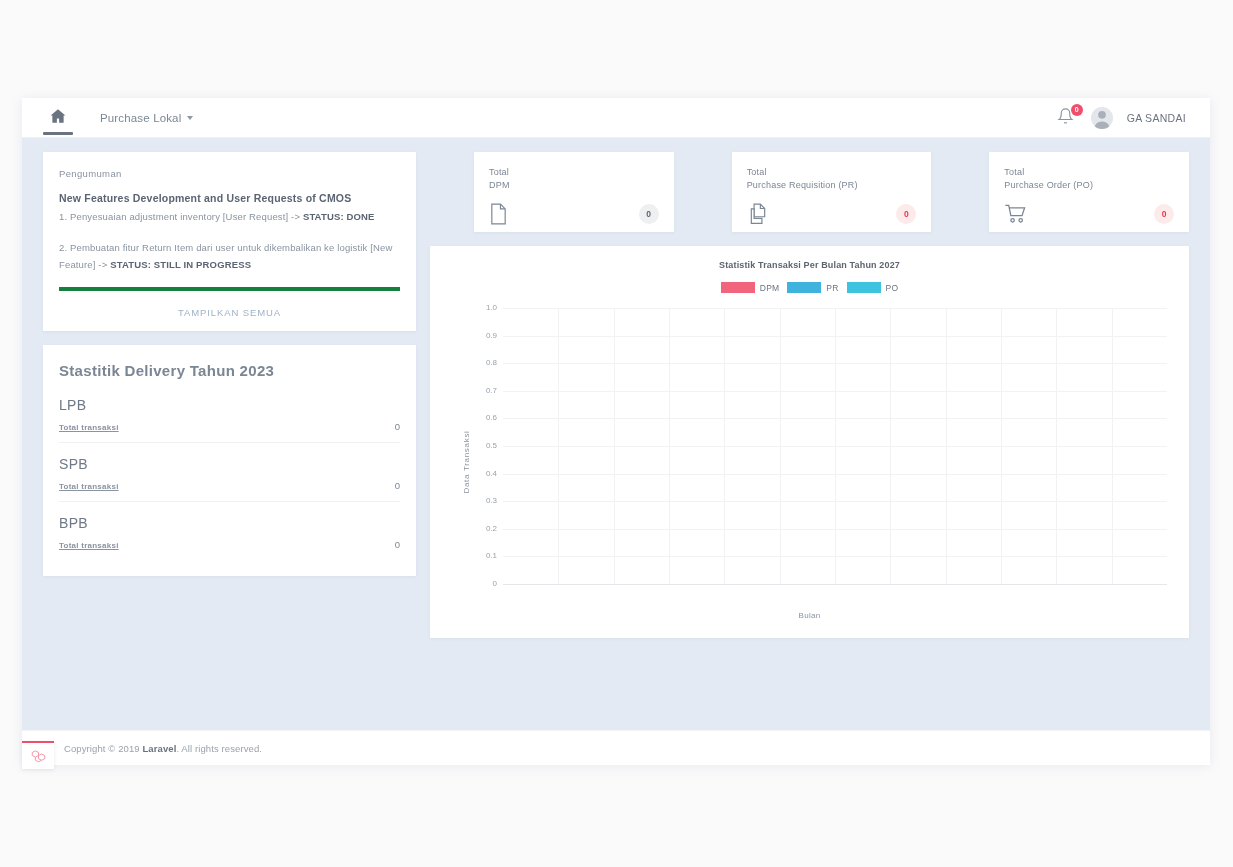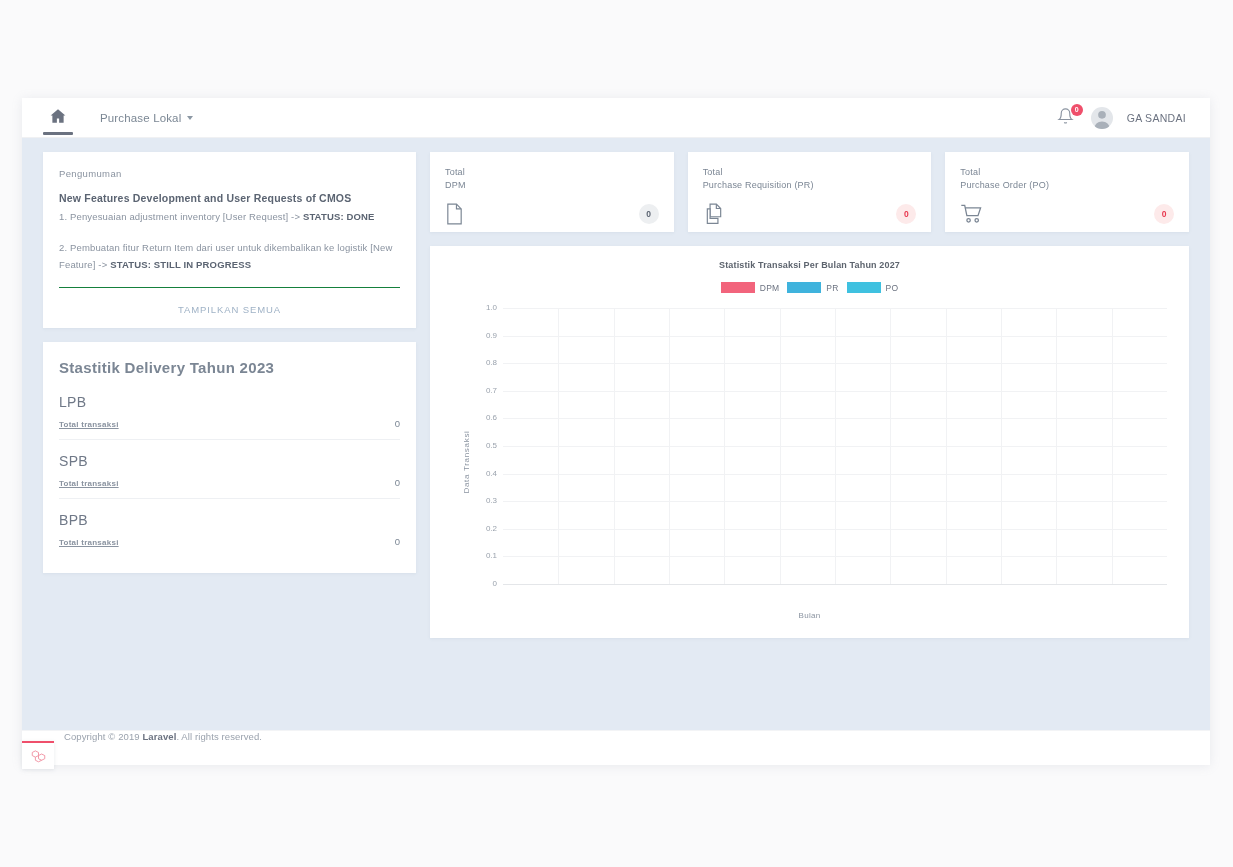--- a/index.html
+++ b/index.html
@@ -69,40 +69,40 @@
   
   #announce { padding: 16px 16px 0 16px; }
   .ann-label { font-size: 9.5px; color: #8a93a0; letter-spacing: .35px; margin-bottom: 13px; }
   .ann-title { font-size: 10.5px; font-weight: bold; color: #5b6472; letter-spacing: .2px; margin-bottom: 4px; }
   .ann-p {
     font-size: 9.5px; color: #8a93a0; line-height: 1.85; letter-spacing: .15px;
     margin-bottom: 13px;
   }
   .ann-p b { color: #5b6472; font-weight: bold; }
   #announce-footer {
-    border-top: 1px solid #15803d; text-align: center; padding: 11px 0 11px 0;
+    border-top: 4px solid #15803d; text-align: center; padding: 11px 0 11px 0;
     margin-top: 3px;
   }
   #announce-footer span {
     font-size: 9.5px; color: #9fb2c6; letter-spacing: .9px; cursor: pointer;
   }
 
   
   #delivery { margin-top: 14px; padding: 17px 16px 16px 16px; }
   .del-head { font-size: 15px; color: #7b8694; letter-spacing: .3px; font-weight: bold; margin-bottom: 18px; }
   .del-block { padding-bottom: 10px; }
   .del-block + .del-block { border-top: 1px solid #eef0f3; padding-top: 13px; }
   .del-code { font-size: 14px; color: #6f7887; letter-spacing: .3px; margin-bottom: 8px; }
   .del-row { display: flex; justify-content: space-between; align-items: baseline; }
   .del-key { font-size: 8px; color: #8a93a0; font-weight: bold; letter-spacing: .25px; text-decoration: underline; }
   .del-val { font-size: 9.5px; color: #7b8694; }
 
   
   .stat-row { display: flex; gap: 14px; }
-  .stat-card { flex: 1; height: 80px; padding: 14px 15px 0 15px; position: relative; }
+  .stat-card { flex: 1; height: 80px; padding: 14px 15px 0 15px; position: relative; margin-left: 44px; }
   .stat-top { font-size: 9px; color: #7b8694; line-height: 1.45; letter-spacing: .2px; }
   .stat-bot { display: flex; align-items: center; justify-content: space-between; margin-top: 11px; }
   .stat-badge {
     min-width: 20px; height: 20px; border-radius: 50%;
     display: flex; align-items: center; justify-content: center;
     font-size: 8.5px; font-weight: bold;
   }
   .badge-grey { background: #edeff1; color: #5b6472; }
   .badge-red  { background: #fdeaea; color: #e8384f; }
 
@@ -145,21 +145,21 @@
   .xlabels .xl {
     position: absolute; font-size: 8px; color: #8a93a0; transform: translateX(-50%);
   }
   .x-axis-title {
     position: absolute; left: 0; right: 0; bottom: 2px; text-align: center;
     font-size: 8px; color: #8a93a0; letter-spacing: .3px;
   }
 
   
   #footer {
-    height: 35px; background: #fff; display: flex; 
+    height: 35px; background: #fff; display: flex; align-items: center;
     padding-left: 42px; border-top: 1px solid #f3f4f6;
   }
   #footer .txt { font-size: 9.5px; color: #9aa2ad; letter-spacing: .1px; }
   #footer .txt b { color: #6b7280; font-weight: bold; }
 
   
   #lara-widget {
     position: absolute; left: 22px; top: 741px; width: 32px; height: 28px;
     background: #fff; border-top: 2.5px solid #ef4f6b;
     box-shadow: 0 1px 4px rgba(140,150,165,.2);

